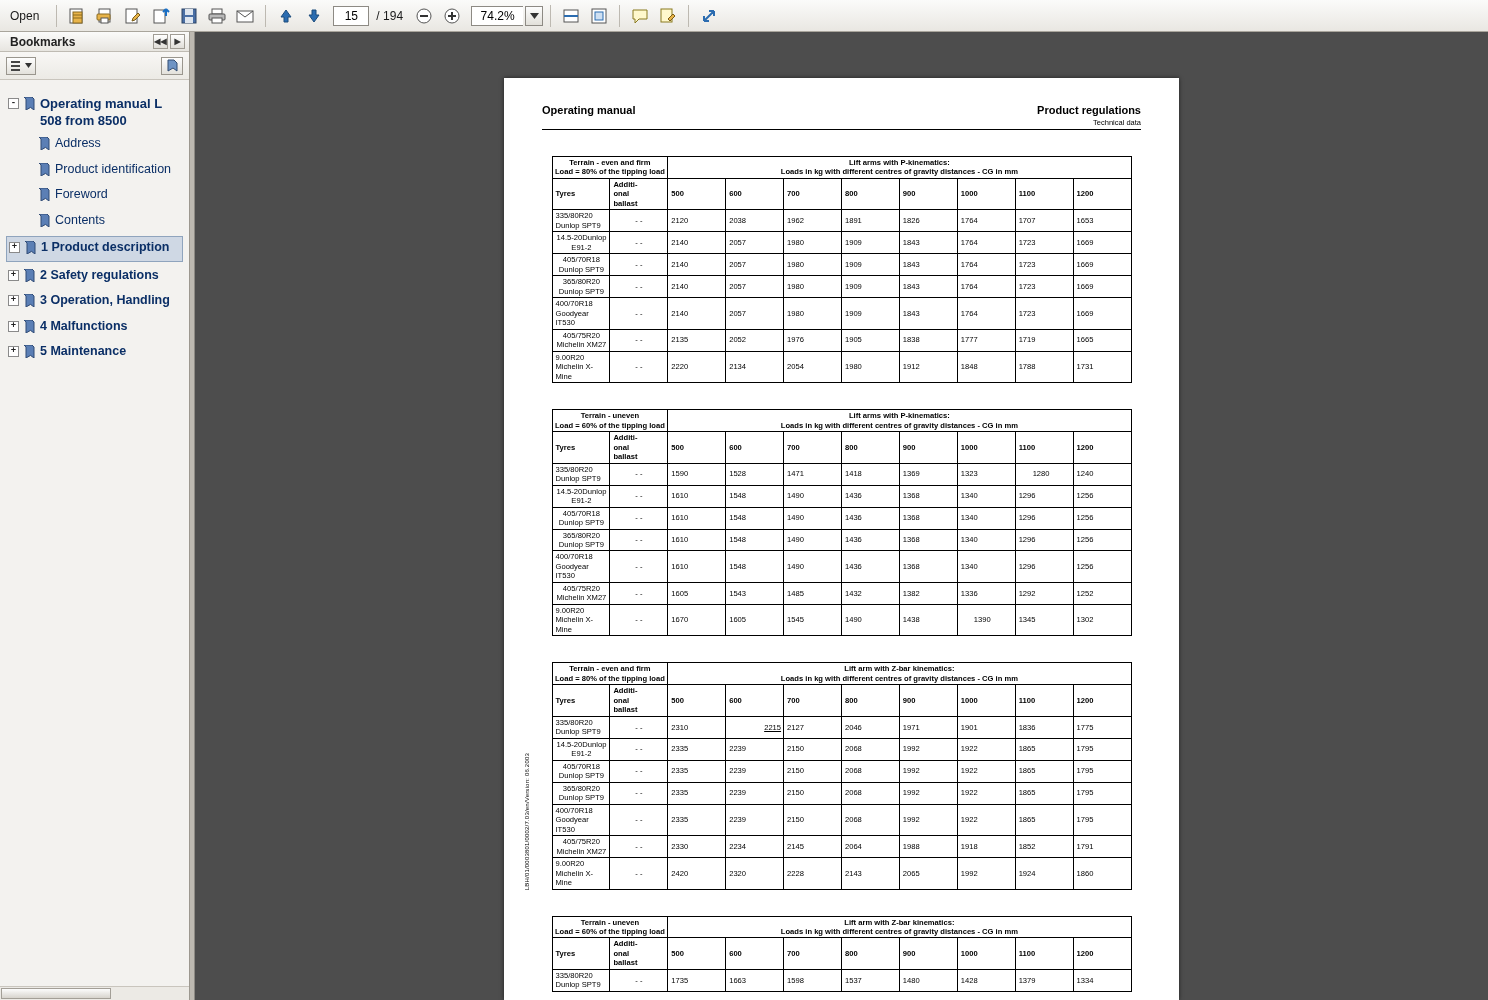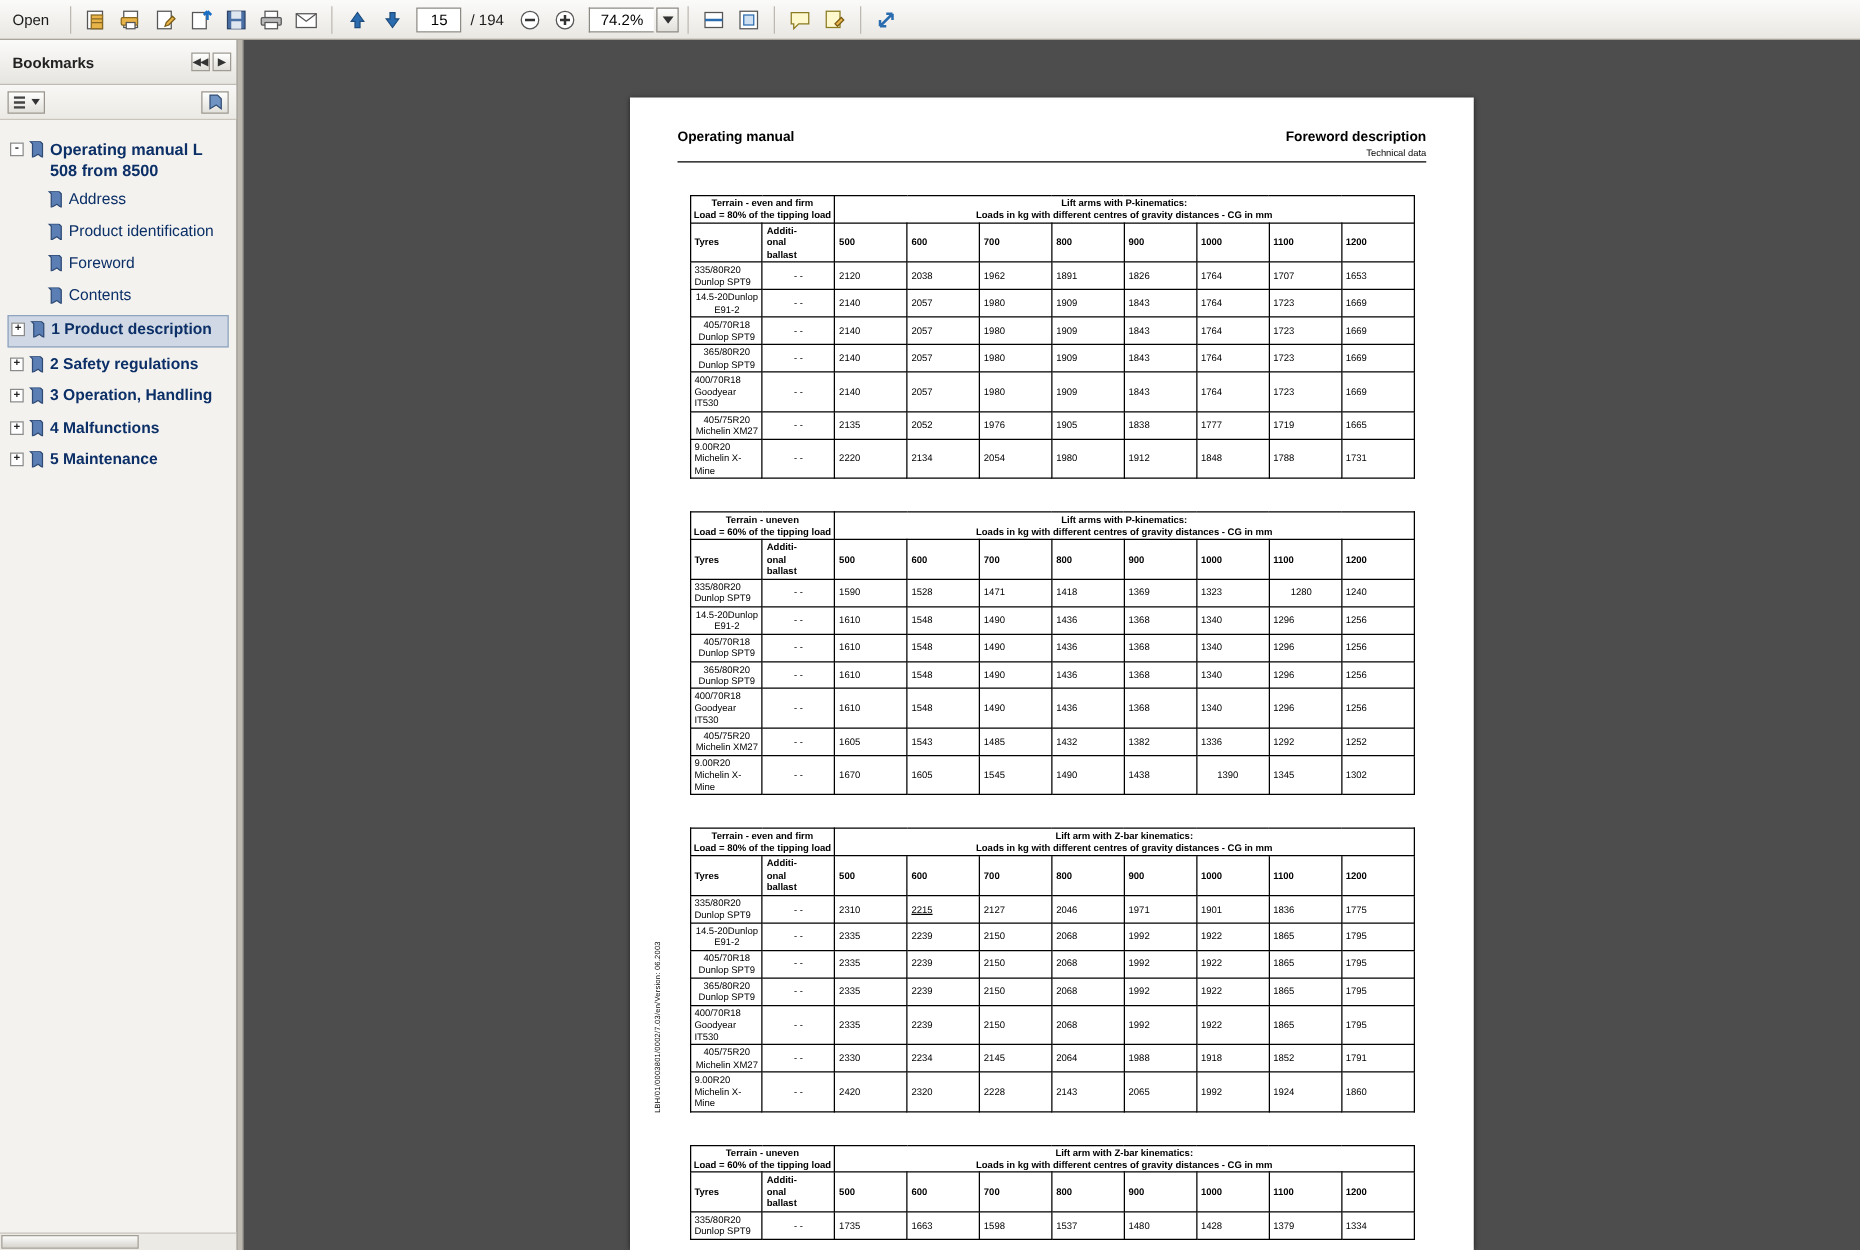--- a/index.html
+++ b/index.html
@@ -86,21 +86,21 @@
   }
   
   .sidebar {
     width: 190px;
     background: #f3f2ef;
     border-right: 1px solid #9c988f;
     display: flex; flex-direction: column;
     position: relative;
   }
   .side-head {
-    height: 36px;
+    height: 20px;
     background: linear-gradient(#fbfbfa, #e7e5e0);
     border-bottom: 1px solid #bfbbb3;
     display: flex; align-items: center;
     padding: 0 4px 0 10px;
     font-size: 12px; font-weight: bold; color: #222;
   }
   .side-head .title { flex: 1; }
   .navbtn {
     width: 15px; height: 15px;
     border: 1px solid #a09c94;
@@ -507,21 +507,21 @@
       </div>
     </div>
 
     <div class="splitter"></div>
 
     <div class="viewport">
       <div class="page">
 
         <div class="pg-head">
           <span>Operating manual</span>
-          <span>Foreword description</span>
+          <span>Product regulations</span>
         </div>
         <div class="pg-subhead">Technical data</div>
 
         <div class="vert-code">LBH/01/0003801/0002/7.03/en/Version: 06.2003</div>
 
         <div id="tables-host">
             <table class="loads">
               <tbody>
                 <tr>
                   <td colspan="2" class="hdr-left">
@@ -774,21 +774,21 @@
                   <td class="colhdr c" style="text-align: left; padding-left: 3px;">800</td>
                   <td class="colhdr c" style="text-align: left; padding-left: 3px;">900</td>
                   <td class="colhdr c" style="text-align: left; padding-left: 3px;">1000</td>
                   <td class="colhdr c" style="text-align: left; padding-left: 3px;">1100</td>
                   <td class="colhdr c" style="text-align: left; padding-left: 3px;">1200</td>
                 </tr>
                 <tr>
                   <td class="tyre">335/80R20 Dunlop SPT9</td>
                   <td>- -</td>
                   <td style="text-align: left; padding-left: 3px;">2310</td>
-                  <td style="text-align: left; padding-left: 3px; text-decoration: underline;">2215</td>
+                  <td style="text-align: right; padding-left: 3px; text-decoration: underline;">2215</td>
                   <td style="text-align: left; padding-left: 3px;">2127</td>
                   <td style="text-align: left; padding-left: 3px;">2046</td>
                   <td style="text-align: left; padding-left: 3px;">1971</td>
                   <td style="text-align: left; padding-left: 3px;">1901</td>
                   <td style="text-align: left; padding-left: 3px;">1836</td>
                   <td style="text-align: left; padding-left: 3px;">1775</td>
                 </tr>
                 <tr>
                   <td class="tyre ind">14.5-20Dunlop E91-2</td>
                   <td>- -</td>

